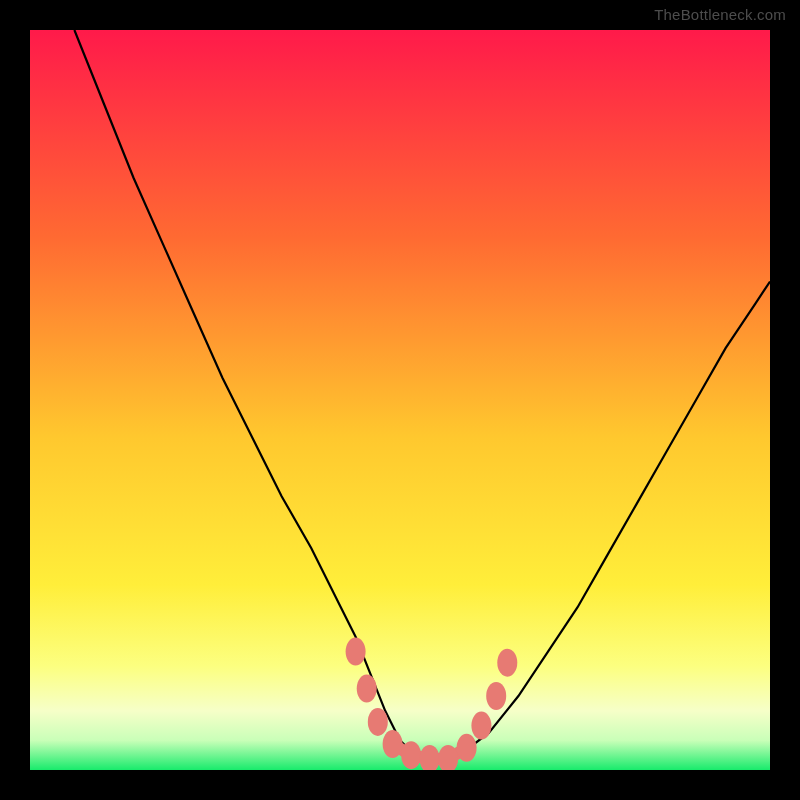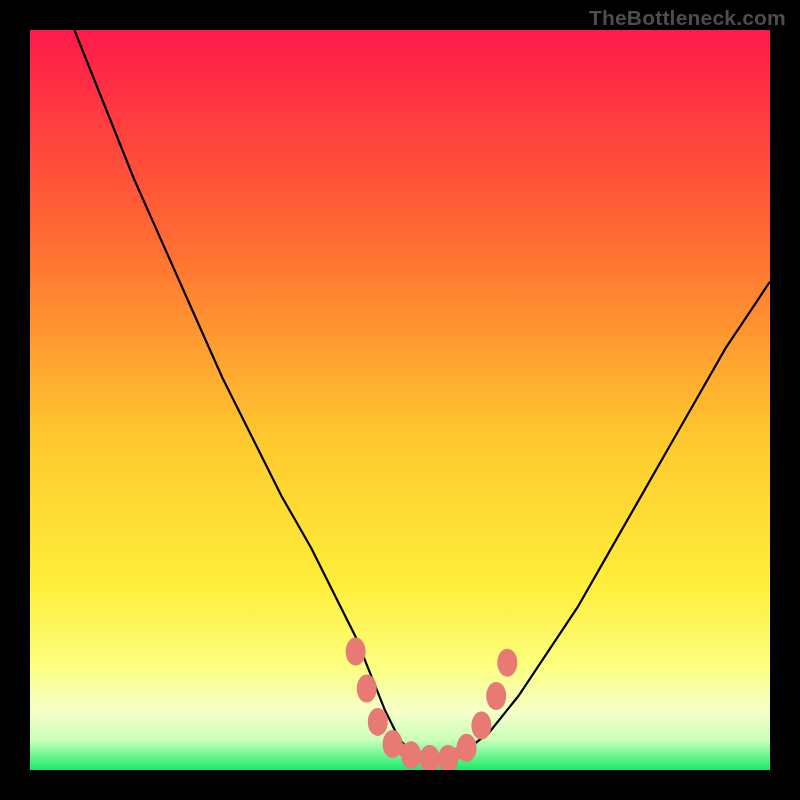--- a/index.html
+++ b/index.html
@@ -25,22 +25,22 @@
     top: 30px;
     width: 740px;
     height: 740px;
     overflow: hidden;
   }
   .watermark {
     position: absolute;
     top: 6px;
     right: 14px;
     color: #4d4d4d;
-    font-size: 21px;
-    font-weight: 700;
+    font-size: 15px;
+    font-weight: 400;
     letter-spacing: 0.2px;
   }
   svg {
     display: block;
   }
 </style>
 </head>
 <body>
 
 <div class="frame">

